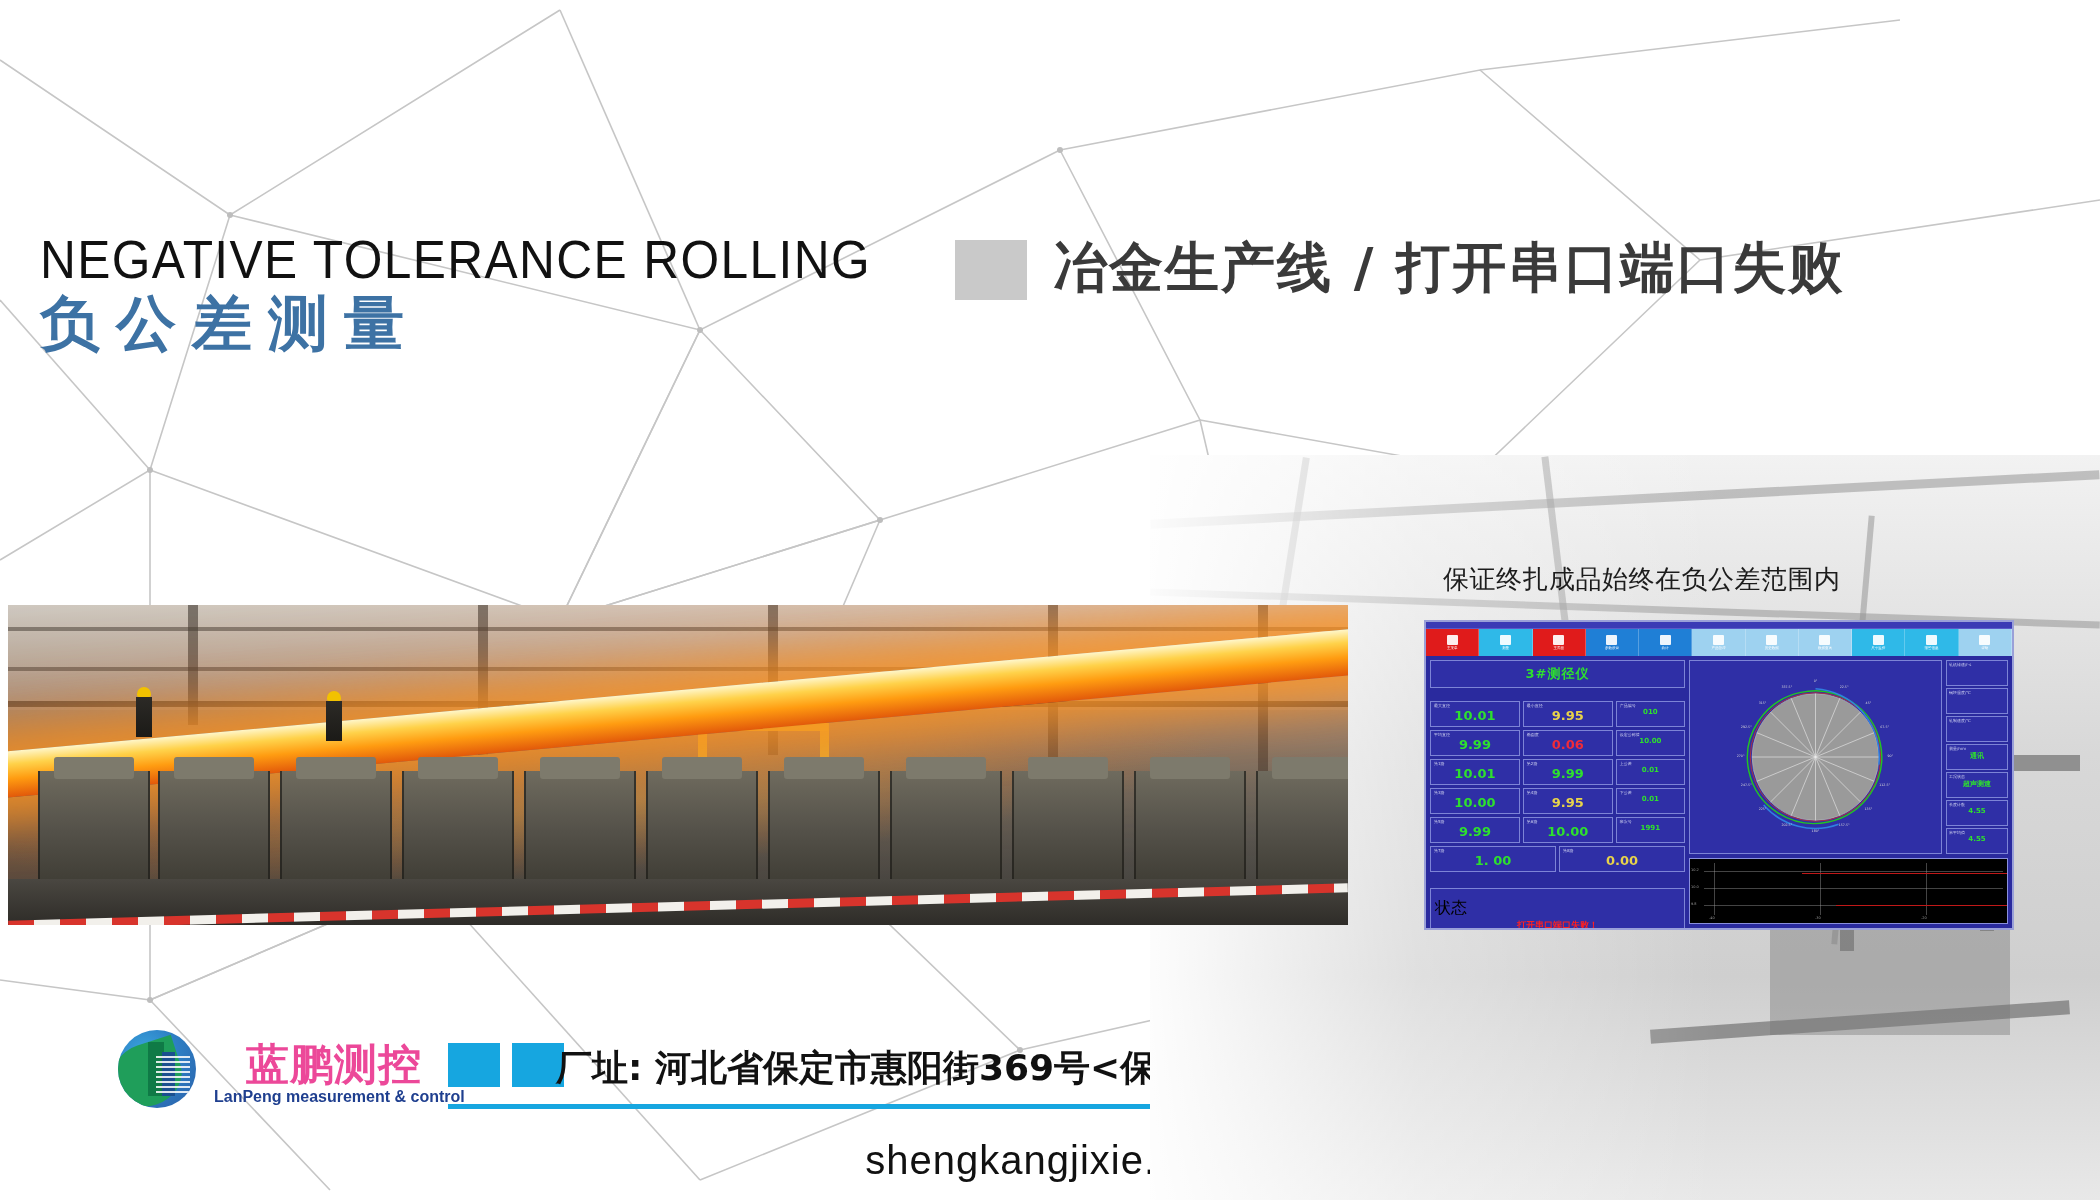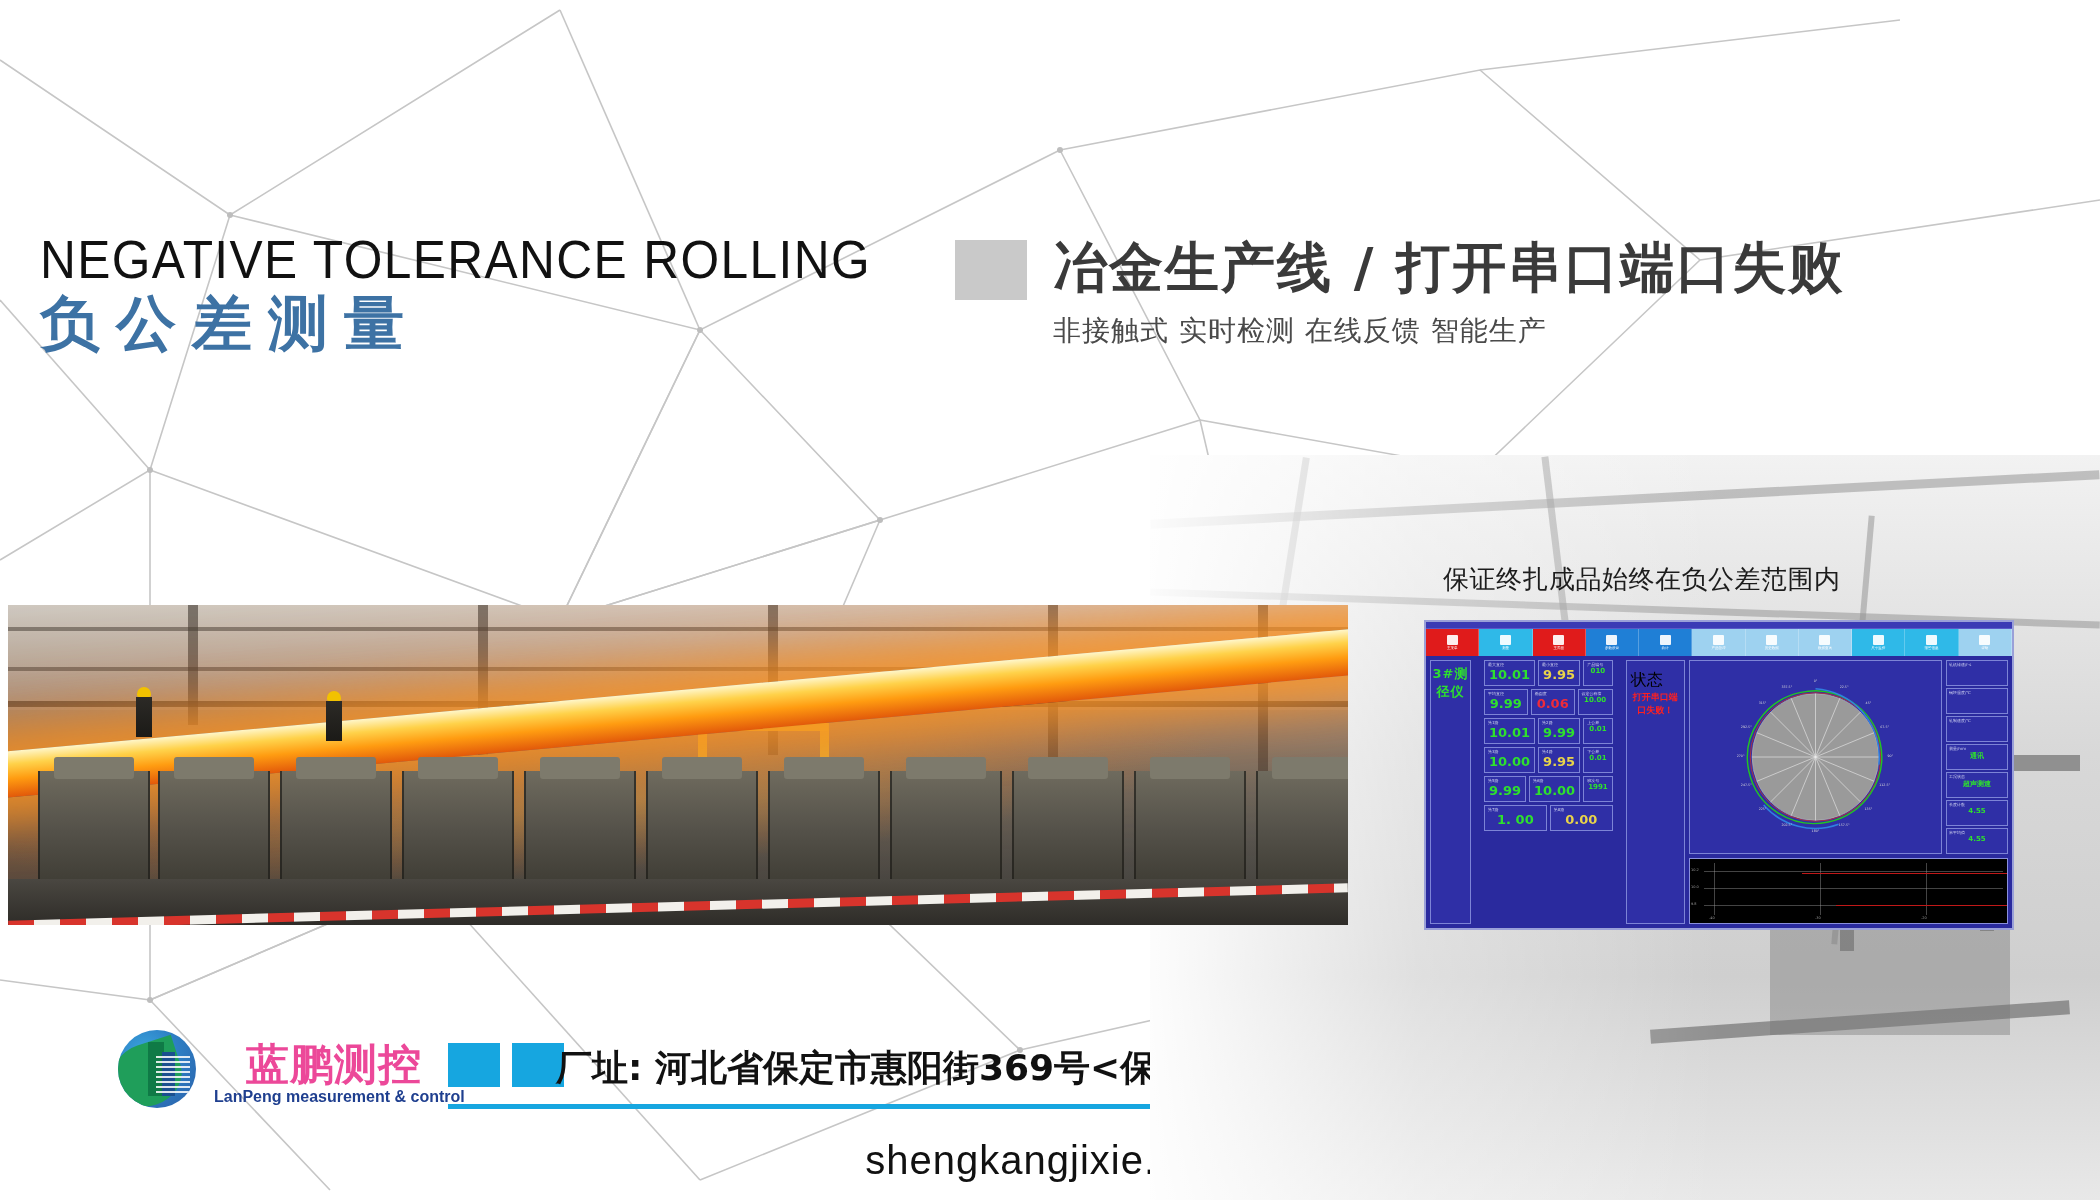--- a/index.html
+++ b/index.html
@@ -145,21 +145,21 @@
     font-size:3.5px; color:#fff; border-right:1px solid rgba(255,255,255,.25);
     overflow:hidden;
   }
   #hmi .tb-ico {
     width:11px; height:10px; background:#fff; opacity:.92;
     border-radius:1px; margin-bottom:1px;
   }
   #hmi .body { display:flex; flex:1; padding:4px; gap:4px; min-height:0; }
 
   
-  .dt { width:255px; display:flex; flex-direction:row; gap:13px; }
+  .dt { width:255px; display:flex; flex-direction:column; gap:13px; }
   .dt-title {
     border:1px solid #7d84d6; background:#2f2fa6;
     color:#2ee02e; font-size:13px; font-weight:bold;
     text-align:center; padding:4px 0; letter-spacing:1px;
   }
   .dt-row { display:flex; gap:3px; }
   .cell {
     border:1px solid #7d84d6; background:#2f2fa6;
     position:relative; padding:7px 4px 3px 4px; min-height:26px;
   }
@@ -318,21 +318,20 @@
 <div class="headline-left">
   <div class="en-title">NEGATIVE TOLERANCE ROLLING</div>
   <div class="cn-title">负公差测量</div>
 </div>
 
 <div class="headline-right">
   <div class="hr-row">
     <div class="gray-square"></div>
     <div class="cn-head2">冶金生产线 / 打开串口端口失败</div>
   </div>
-  <div class="cn-sub">非接触式 实时检测 在线反馈 智能生产</div>
 </div>
 
 <div id="mill-photo">
   <div class="roof"></div>
   <div class="truss" style="left:0;top:22px;width:100%;"></div>
   <div class="truss" style="left:0;top:62px;width:100%;"></div>
   <div class="truss" style="left:0;top:96px;width:100%;height:6px;background:rgba(55,52,47,.7);"></div>
   <div class="column" style="left:180px;top:0;height:120px;"></div>
   <div class="column" style="left:470px;top:0;height:150px;"></div>
   <div class="column" style="left:760px;top:0;height:150px;"></div>

